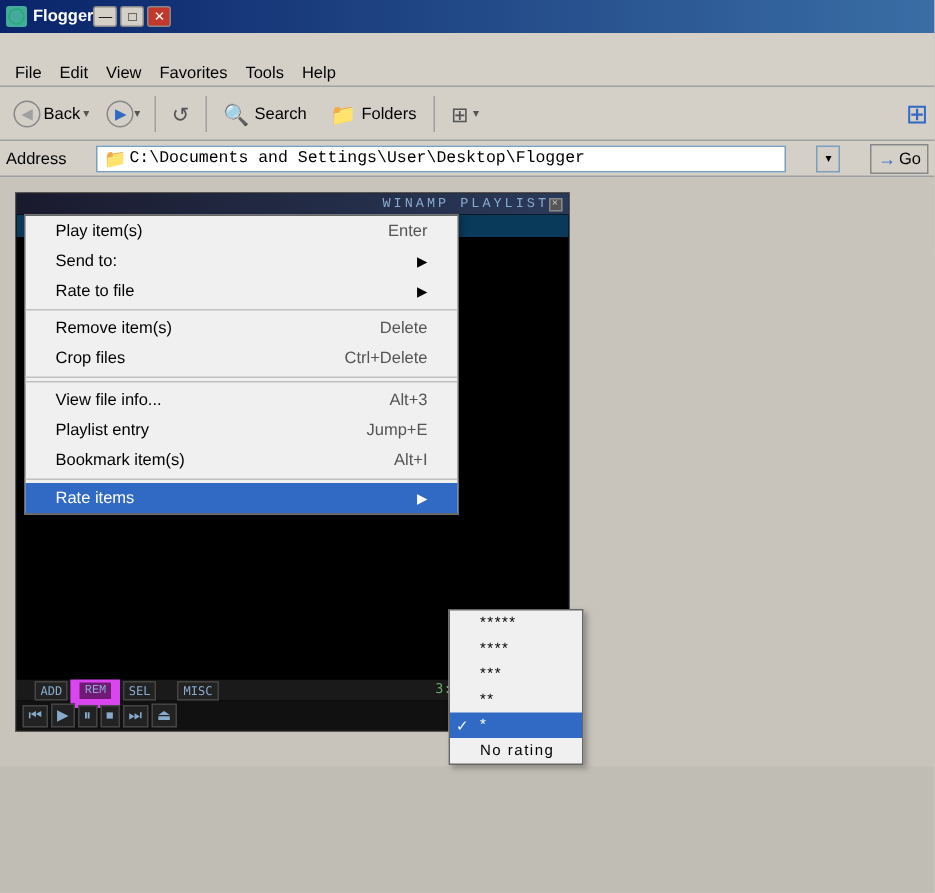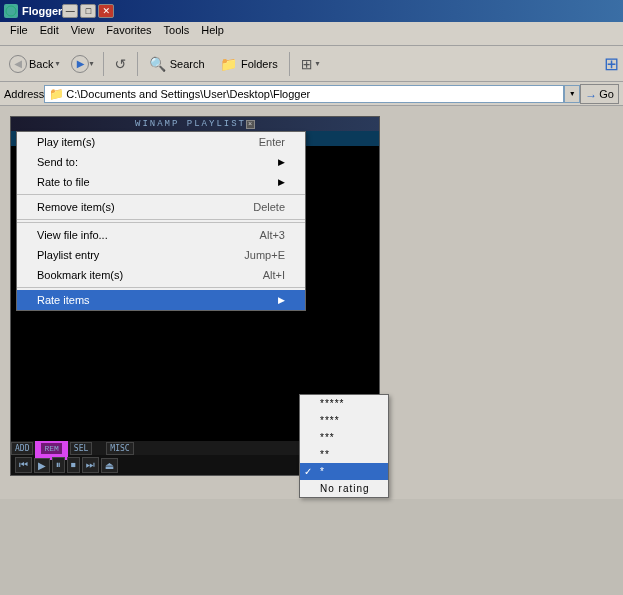--- a/index.html
+++ b/index.html
@@ -59,23 +59,23 @@
       justify-content: center;
       font-size: 9px;
       color: black;
       cursor: pointer;
     }
     .title-btn.close { background: #c0392b; color: white; }
 
     
     .menu-bar {
       background: #d4d0c8;
-      height: 24px;
-      display: flex;
-      align-items: flex-start;
+      height: 36px;
+      display: flex;
+      align-items: flex-end;
       padding: 0 4px;
       border-bottom: 1px solid #a0a0a0;
     }
     .menu-item {
       padding: 2px 6px;
       font-size: 11px;
       color: #000;
       cursor: pointer;
     }
 
@@ -129,21 +129,21 @@
       color: #555;
     }
 
     
     .address-bar {
       background: #d4d0c8;
       height: 24px;
       display: flex;
       align-items: center;
       padding: 0 4px;
-      gap: 0;
+      gap: 20px;
       border-bottom: 1px solid #a0a0a0;
     }
     .address-label {
       font-size: 11px;
       color: #000;
     }
     .address-dropdown {
       width: 16px;
       height: 18px;
       border: 1px solid #7b9ebd;
@@ -172,21 +172,21 @@
       width: 370px;
       background: #000;
       border: 1px solid #555;
     }
     .winamp-titlebar {
       background: linear-gradient(to right, #1a1a2e, #2a3a5a);
       color: #ccc;
       height: 14px;
       display: flex;
       align-items: center;
-      justify-content: center;
+      justify-content: flex-end;
       padding: 0 4px;
       font-size: 9px;
       font-family: 'Courier New', monospace;
       letter-spacing: 1px;
     }
     .winamp-title-text {
       color: #88aacc;
       font-size: 9px;
       letter-spacing: 2px;
       text-transform: uppercase;
@@ -352,42 +352,42 @@
     <span style="font-size:14px;color:#555;">⊞</span>
     <span class="dropdown-arrow">▾</span>
   </div>
   <span style="margin-left:auto;font-size:18px;color:#316ac5;">⊞</span>
 </div>
 
 <div class="address-bar">
   <span class="address-label">Address</span>
   <div style="display:flex;align-items:center;flex:1;height:18px;border:1px solid #7b9ebd;background:white;padding:0 4px;gap:2px;">
     <span style="font-size:12px;color:#f0c040;">📁</span>
-    <span style="font-size:11px;flex:1;">C:\Documents and Settings\User\Desktop\Flogger</span>
+    <span style="font-size:11px;flex:1;font-family:Liberation Mono, monospace;">C:\Documents and Settings\User\Desktop\Flogger</span>
   </div>
   <div class="address-dropdown">▾</div>
   <div style="display:flex;align-items:center;gap:2px;padding:2px 4px;background:#d4d0c8;border:1px solid #888;font-size:11px;cursor:pointer;height:20px;">
     <span style="color:#316ac5;font-size:12px;">→</span>
     <span>Go</span>
   </div>
 </div>
 
 <div class="main-content">
 
   <div class="winamp-window">
     <div class="winamp-titlebar">
       <span class="winamp-title-text">WINAMP PLAYLIST</span>
       <div class="winamp-close-btn">×</div>
     </div>
     <div class="winamp-playlist">
       <div class="winamp-playlist-item" style="font-size:10px;padding:2px 6px;">1. Every Youngster - Taken by Rival Club</div>
       <div style="background:#000;flex:1;height:270px;"></div>
     </div>
 
-    <div style="background:#1a1a1a;height:14px;display:flex;align-items:center;padding:0 0;gap:2px;">
+    <div style="background:#1a1a1a;height:14px;display:flex;align-items:center;padding:0 12px;gap:2px;">
       <span style="color:#88aacc;font-size:8px;background:#222;border:1px solid #444;padding:1px 3px;cursor:pointer;font-family:monospace;">ADD</span>
       <span style="color:#88aacc;font-size:8px;background:#701a75;border:6px solid #d946ef;padding:1px 3px;cursor:pointer;font-family:Liberation Mono, monospace;">REM</span>
       <span style="color:#88aacc;font-size:8px;background:#222;border:1px solid #444;padding:1px 3px;cursor:pointer;font-family:monospace;">SEL</span>
       <span style="color:#88aacc;font-size:8px;background:#222;border:1px solid #444;padding:1px 3px;cursor:pointer;font-family:monospace;margin-left:12px;">MISC</span>
       <span style="flex:1;"></span>
       <span style="color:#66aa66;font-size:9px;font-family:monospace;">3:51</span>
       <span style="color:#66aa66;font-size:9px;font-family:monospace;">/</span>
       <span style="color:#66aa66;font-size:9px;font-family:monospace;">3:51</span>
       <span style="background:#333;border:1px solid #444;padding:1px 4px;color:#66cc66;font-size:8px;font-family:monospace;margin-left:4px;">⋮</span>
     </div>
@@ -414,20 +414,24 @@
     </div>
     <div class="ctx-item">
       <span>Rate to file</span>
       <span class="ctx-arrow">▶</span>
     </div>
     <div class="ctx-separator"></div>
     <div class="ctx-item">
       <span>Remove item(s)</span>
       <span class="ctx-shortcut">Delete</span>
     </div>
+    <div class="ctx-item">
+      <span>Crop files</span>
+      <span class="ctx-shortcut">Ctrl+Delete</span>
+    </div>
     <div class="ctx-separator"></div>
     <div class="ctx-separator"></div>
     <div class="ctx-item">
       <span>View file info...</span>
       <span class="ctx-shortcut">Alt+3</span>
     </div>
     <div class="ctx-item">
       <span>Playlist entry</span>
       <span class="ctx-shortcut">Jump+E</span>
     </div>

